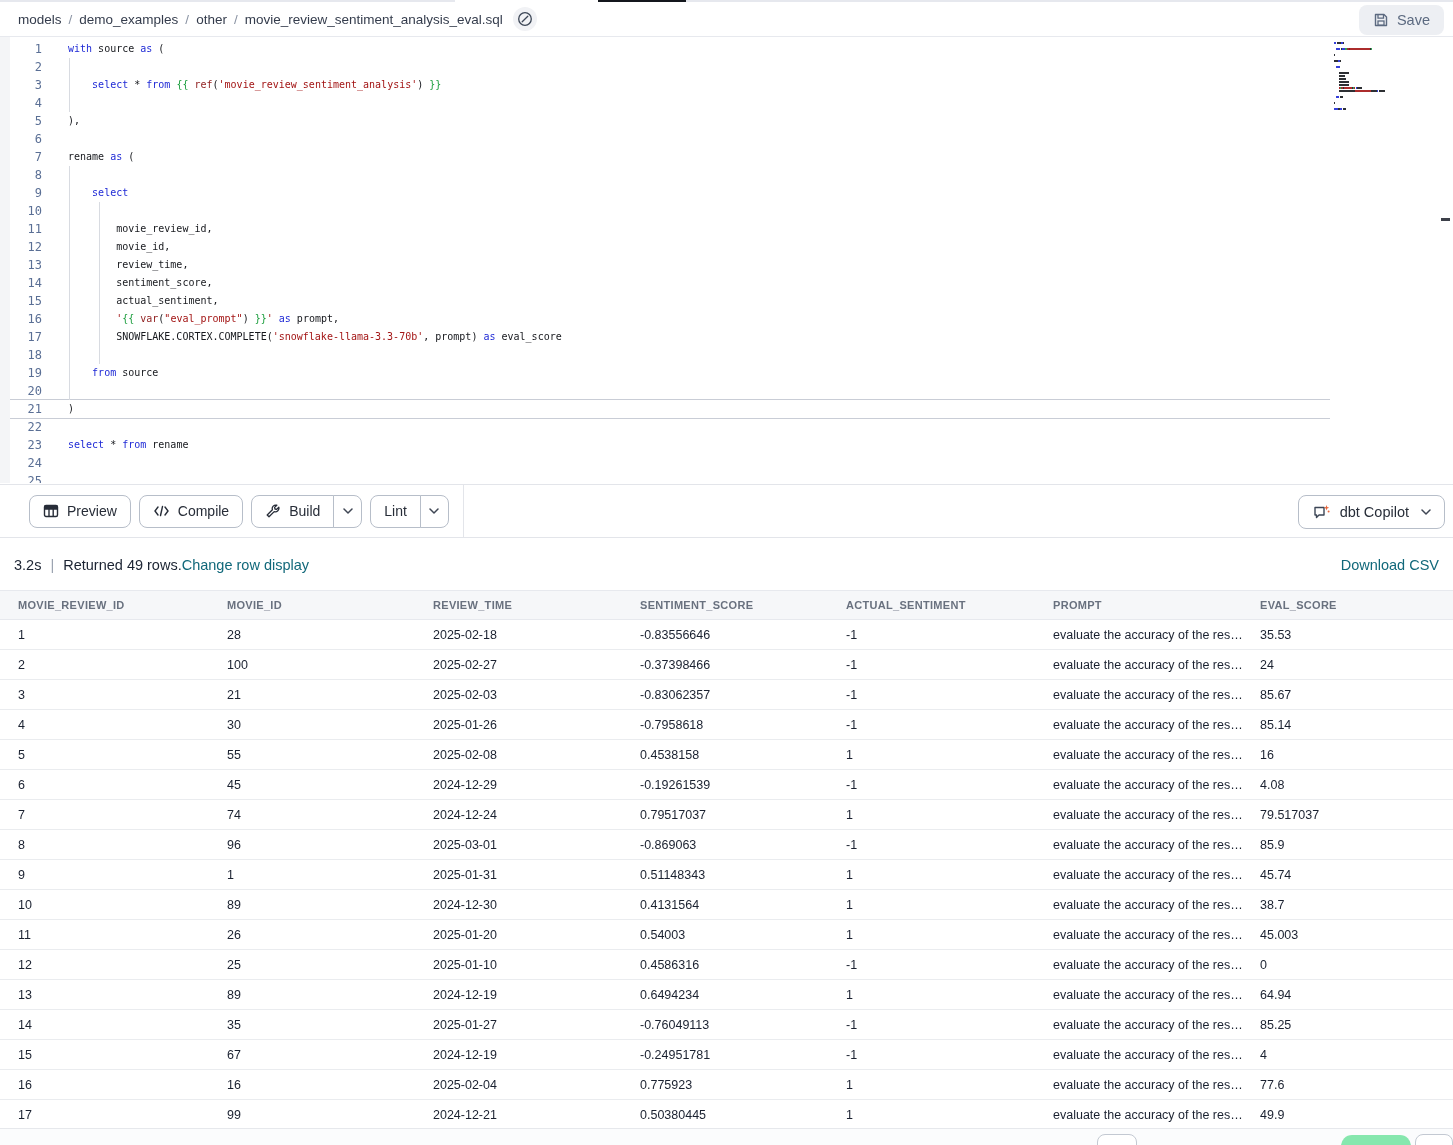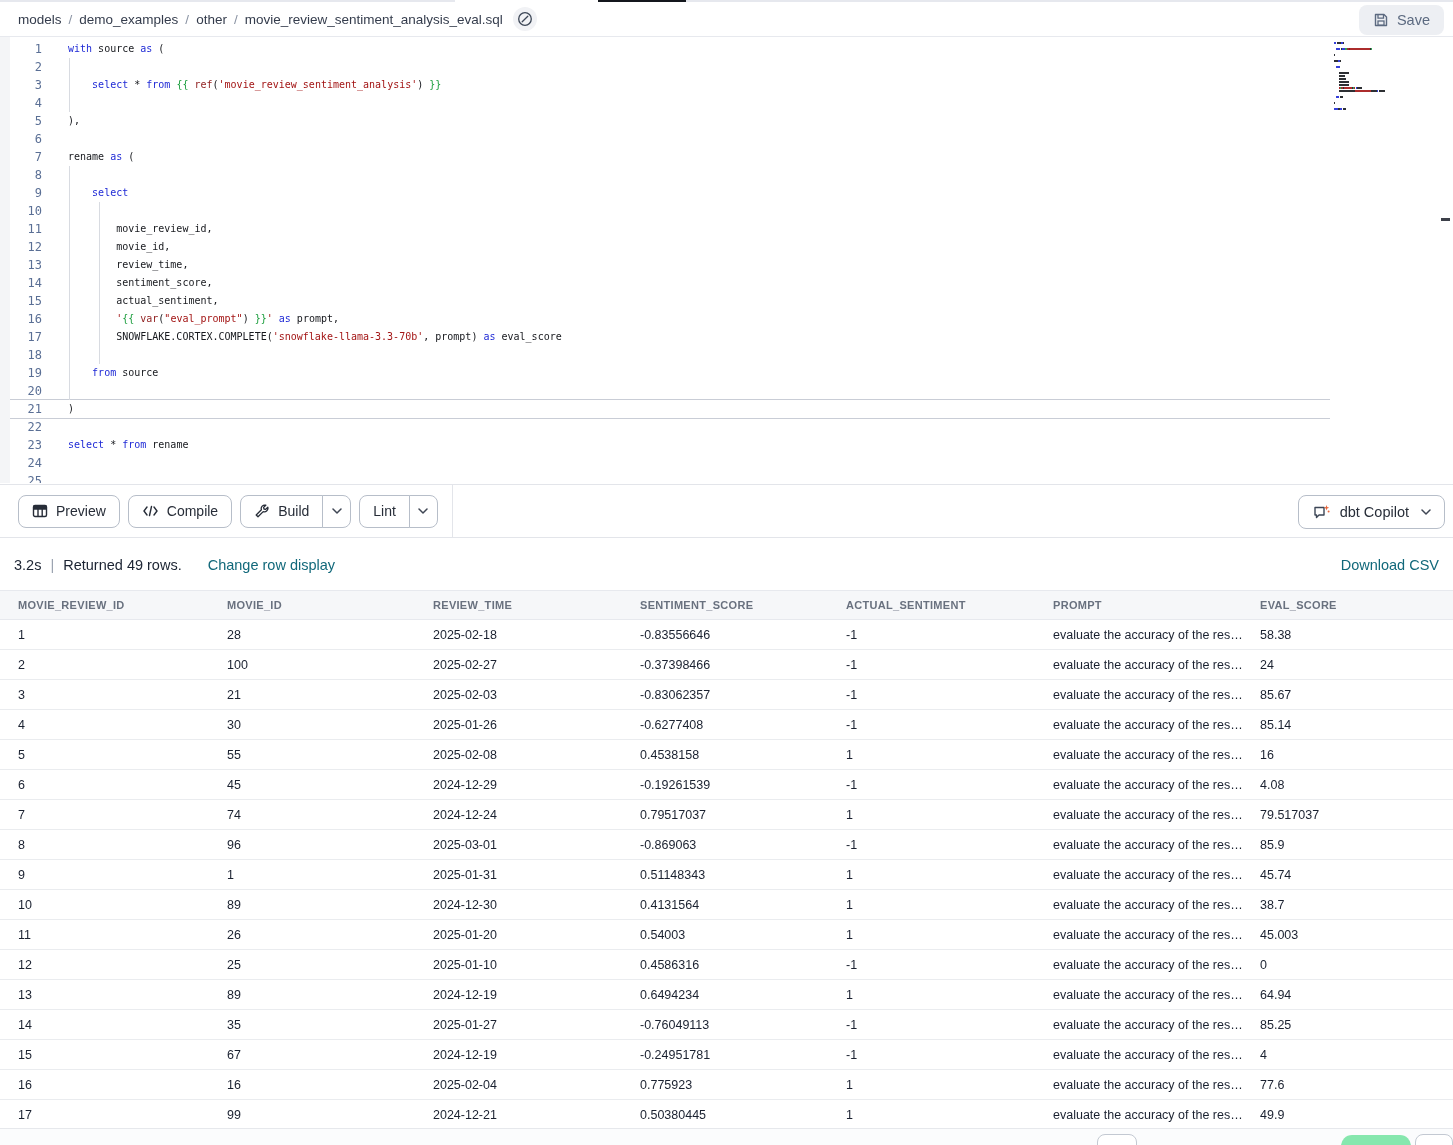--- a/index.html
+++ b/index.html
@@ -35,38 +35,38 @@
   .guide-a2 { left:69px; top:129px; height:234px; }
   .guide-b  { left:99px; top:165px; height:162px; }
   
   .minimap { position:absolute; right:23px; top:5px; width:96px; }
   .mm-line { height:2px; margin-bottom:1px; white-space:nowrap; font-size:0; }
   .mm-bar { display:inline-block; height:2px; vertical-align:top; opacity:.9; }
   .mm-sp { display:inline-block; height:2px; vertical-align:top; }
   .scroll-mark { position:absolute; right:3px; top:181px; width:9px; height:3px; background:#3c4049; }
 
   
-  .toolbar { position:absolute; top:484px; left:0; right:0; height:54px; background:#fff; border-top:1px solid #e3e5ea; border-bottom:1px solid #e3e5ea; display:flex; align-items:center; }
+  .toolbar { position:absolute; top:484px; left:0; right:0; height:54px; background:#fff; border-top:1px solid #e3e5ea; border-bottom:1px solid #e3e5ea; display:flex; align-items:center;padding-left:11px; }
   .btn-group { display:flex; align-items:center; gap:8px; padding-left:18px; }
   .btn { height:33px; border:1px solid #b7bec9; border-radius:8px; background:#fff; display:flex; align-items:center; gap:8px; padding:0 13px; font-size:14px; color:#272d38; font-family:inherit; cursor:pointer; }
   .split { display:flex; align-items:stretch; }
   .split .btn-main { border-radius:8px 0 0 8px; }
   .split .btn-caret { width:29px; border:1px solid #b7bec9; border-left:1px solid #b7bec9; border-radius:0 8px 8px 0; margin-left:-1px; background:#fff; display:flex; align-items:center; justify-content:center; cursor:pointer; }
   .lint-group { }
   .toolbar-divider { width:1px; height:54px; background:#e3e5ea; margin-left:14px; }
   .tabs { display:flex; height:100%; align-items:stretch; margin-left:18px; }
   .tab { display:flex; align-items:center; padding:0 17px; font-size:14.5px; color:#1f2430; cursor:pointer; border-bottom:3px solid transparent; border-top:3px solid transparent; }
   .tab-active { border-bottom-color:#474e5b; font-weight:bold; }
   .copilot-btn { position:absolute; right:8px; top:10px; height:34px; border:1px solid #b7bec9; border-radius:8px; background:#fff; display:flex; align-items:center; gap:9px; padding:0 13px; font-size:14.5px; color:#272d38; font-family:inherit; cursor:pointer; }
 
   
   .infobar { position:absolute; top:539px; left:0; right:0; height:51px; background:#fff; display:flex; align-items:center; padding:8px 14px; font-size:14.5px; color:#1b2332; }
   .info-divider { color:#9aa2af; margin:0 9px; }
   .teal-link { color:#11687a; cursor:pointer; }
-  .change-row { margin-left:26px; }
+  .change-row { }
   .download-csv { margin-left:auto; }
 
   
   .table { position:absolute; top:590px; left:0; right:0; }
   .tr { display:grid; grid-template-columns:209px 206px 207px 206px 207px 207px 1fr; align-items:center; }
   .thead { height:30px; background:#f6f7f9; border-top:1px solid #e7e9ee; border-bottom:1px solid #e7e9ee; }
   .th { padding-left:18px; font-size:11px; font-weight:bold; color:#69717f; letter-spacing:.3px; }
   .trow { height:30px; border-bottom:1px solid #eaecef; background:#fff; }
   .td { padding-left:18px; font-size:12.5px; color:#1a2130; white-space:nowrap; overflow:hidden; }
   .td-prompt { display:flex; align-items:center; gap:7px; }
@@ -269,21 +269,21 @@
   <div>
       <div class="tr trow">
         <div class="td">1</div>
         <div class="td">28</div>
         <div class="td">2025-02-18</div>
         <div class="td">-0.83556646</div>
         <div class="td">-1</div>
         <div class="td td-prompt">
           <span>evaluate the accuracy of the res…</span>
         </div>
-        <div class="td">58.38</div>
+        <div class="td">35.53</div>
       </div>
       <div class="tr trow">
         <div class="td">2</div>
         <div class="td">100</div>
         <div class="td">2025-02-27</div>
         <div class="td">-0.37398466</div>
         <div class="td">-1</div>
         <div class="td td-prompt">
           <span>evaluate the accuracy of the res…</span>
         </div>
@@ -297,21 +297,21 @@
         <div class="td">-1</div>
         <div class="td td-prompt">
           <span>evaluate the accuracy of the res…</span>
         </div>
         <div class="td">85.67</div>
       </div>
       <div class="tr trow">
         <div class="td">4</div>
         <div class="td">30</div>
         <div class="td">2025-01-26</div>
-        <div class="td">-0.6277408</div>
+        <div class="td">-0.7958618</div>
         <div class="td">-1</div>
         <div class="td td-prompt">
           <span>evaluate the accuracy of the res…</span>
         </div>
         <div class="td">85.14</div>
       </div>
       <div class="tr trow">
         <div class="td">5</div>
         <div class="td">55</div>
         <div class="td">2025-02-08</div>

